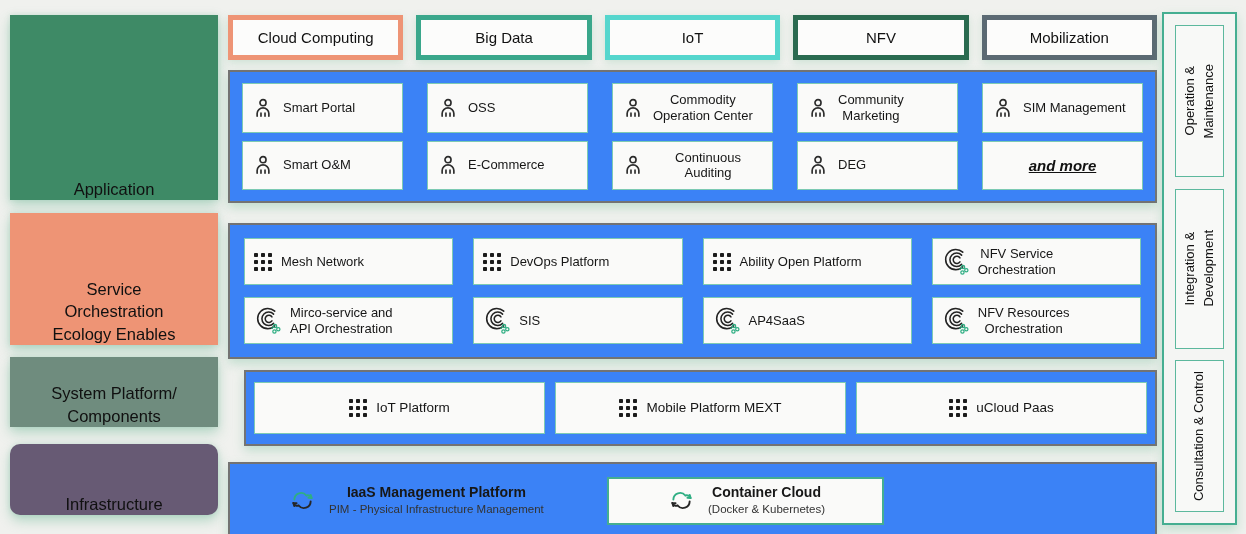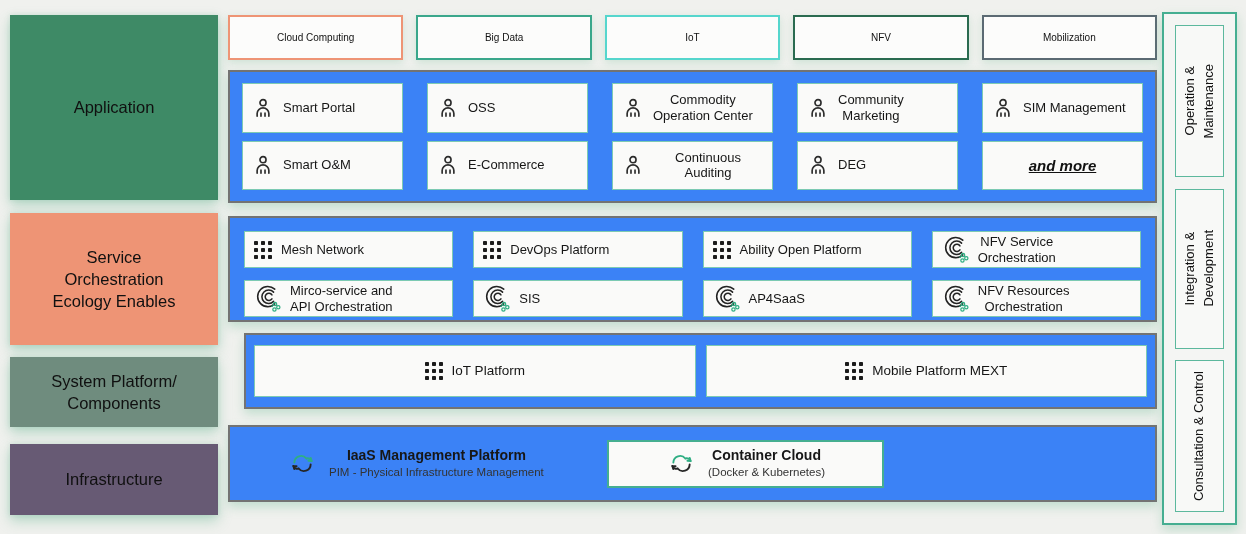--- a/index.html
+++ b/index.html
@@ -1,40 +1,40 @@
 <!DOCTYPE html>
 <html><head>
 <meta charset="utf-8">
 <style>
   html,body{margin:0;padding:0;}
   body{font-family:"Liberation Sans", sans-serif; background:#e9ebe8;}
   .page{position:relative; width:1246px; height:534px; background:#f0f1ee; overflow:hidden;}
 
   
   .left-rail{position:absolute; left:10px; top:15px; width:208px;}
-  .rail-block{display:flex; align-items:center; justify-content:center; text-align:center;
+  .rail-block{display:flex; align-items:flex-end; justify-content:center; text-align:center;
     color:#101010; font-size:16.5px; line-height:1.35; white-space:pre-line;
     box-shadow:0 6px 12px rgba(110,185,150,.45), 0 0 5px rgba(110,185,150,.25);}
   .rb-app{height:185px;}
   .rb-svc{height:132px; margin-top:13px;}
   .rb-sys{height:70px;  margin-top:12px;}
   .rb-inf{height:71px;  margin-top:17px;}
 
   
   .main{position:absolute; left:228px; top:15px; width:929px;}
 
   .badge-row{display:flex; gap:13px; height:45px;}
-  .badge{flex:1; background:#fcfcfb; border:2px solid #be185d; display:flex; align-items:center;
-    justify-content:center; font-size:10px; color:#111; box-shadow:0 3px 8px rgba(120,190,150,.28);}
+  .badge{flex:1; background:#fcfcfb; border:5px solid #be185d; display:flex; align-items:center;
+    justify-content:center; font-size:15px; color:#111; box-shadow:0 3px 8px rgba(120,190,150,.28);}
 
   .section{border:2px solid #737373; background:#3b82f6; box-sizing:border-box;
     box-shadow:0 5px 10px rgba(110,185,150,.35);text-align:center;}
   .sec-app{height:133px; margin-top:10px; padding:11px 12px;
     display:grid; grid-template-columns:repeat(5,1fr); grid-template-rows:1fr 1fr; gap:8px 24px;}
-  .sec-svc{height:106px; margin-top:13px; padding:13px 14px;
+  .sec-svc{height:136px; margin-top:20px; padding:13px 14px;
     display:grid; grid-template-columns:repeat(4,1fr); grid-template-rows:1fr 1fr; gap:12px 20px;}
   .sec-sys{height:76px; margin-top:11px; padding:10px 8px; display:flex; gap:10px;margin-left:16px;}
   .sec-inf{height:77px; margin-top:16px; padding:13px 10px; display:flex; align-items:center;}
 
   .item{border:1.5px solid #7ccab3; background:#fafaf9; display:flex; align-items:center;
     gap:9px; padding:2px 9px; box-sizing:border-box;}
   .item-label{font-size:13px; color:#161616; line-height:1.2; white-space:pre-line;}
   .item-more{justify-content:center;}
   .more-label{font-size:15px; font-style:italic; font-weight:600; text-decoration:underline; color:#111;}
   .sys-item{flex:1; justify-content:center;}
@@ -120,21 +120,21 @@
     </div>
     <div class="rail-block rb-svc" style="background-color: rgb(238, 148, 117);">
       <span>Service
 Orchestration
 Ecology Enables</span>
     </div>
     <div class="rail-block rb-sys" style="background-color: rgb(111, 140, 126);">
       <span>System Platform/
 Components</span>
     </div>
-    <div class="rail-block rb-inf" style="background-color: rgb(103, 90, 116);">
+    <div class="rail-block rb-inf" style="background-color: rgb(103, 90, 116); border-radius: 10px;">
       <span>Infrastructure</span>
     </div>
   </div>
 
   <div class="main">
 
     <div class="badge-row">
       <div class="badge" style="border-color: rgb(238, 148, 117);">
         <span>Cloud Computing</span>
       </div>
@@ -273,20 +273,26 @@
         <svg class="icon" width="18" height="18">
             <use href="#sym-grid"></use>
           </svg>
         <span class="item-label">IoT Platform</span>
       </div>
       <div class="item sys-item">
         <svg class="icon" width="18" height="18">
             <use href="#sym-grid"></use>
           </svg>
         <span class="item-label">Mobile Platform MEXT</span>
+      </div>
+      <div class="item sys-item">
+        <svg class="icon" width="18" height="18">
+            <use href="#sym-grid"></use>
+          </svg>
+        <span class="item-label">uCloud Paas</span>
       </div>
     </div>
 
     <div class="section sec-inf">
       <div class="inf-plain">
         <svg class="icon" width="31" height="23">
             <use href="#sym-cloud"></use>
           </svg>
         <div>
           <div class="inf-title">IaaS Management Platform</div>

